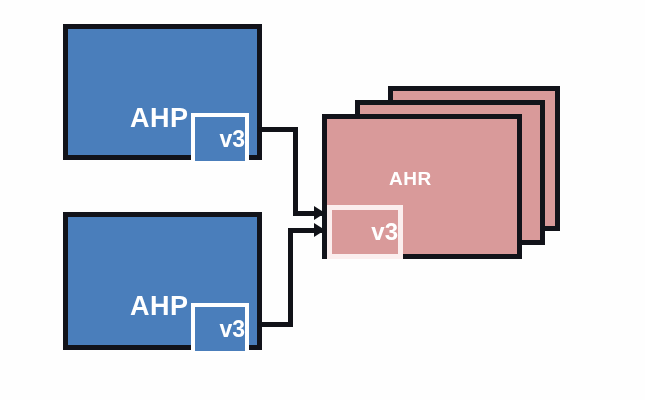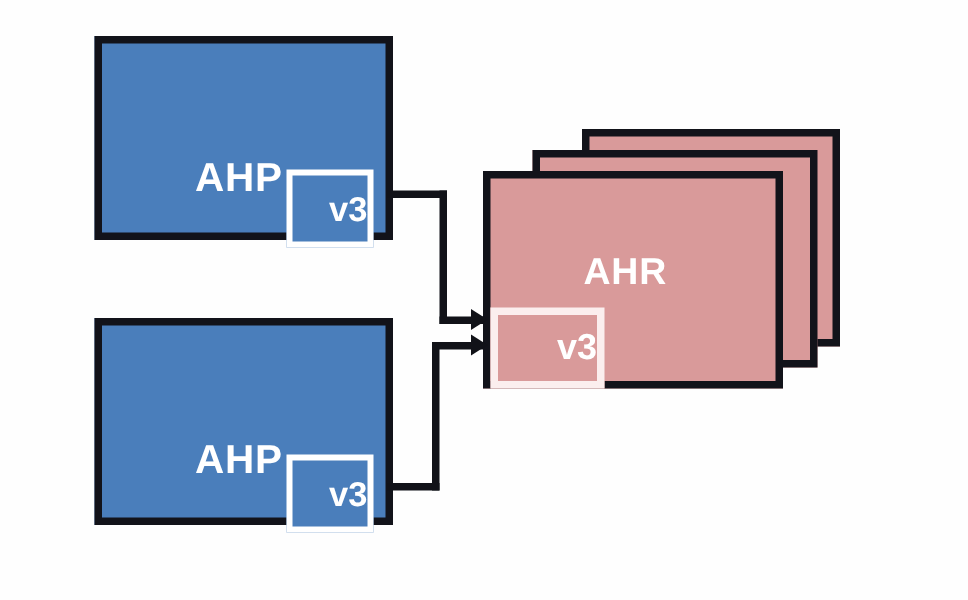--- a/index.html
+++ b/index.html
@@ -79,21 +79,21 @@
     <div class="vbox vbox-blue" style="left:123px;top:86px;width:58px;height:52px;font-size:23px;">
       <span>v3</span>
     </div>
   </div>
 
   <div class="node node-pink" style="left:388px;top:86px;width:172px;height:145px;z-index:1;"></div>
 
   <div class="node node-pink" style="left:355px;top:100px;width:190px;height:145px;z-index:2;"></div>
 
   <div class="node node-pink" style="left:322px;top:114px;width:200px;height:145px;z-index:3;">
-    <div class="node-label" style="left:62px;top:50px;font-size:25px;">AHR</div>
+    <div class="node-label" style="left:62px;top:50px;font-size:19px;">AHR</div>
     <div class="vbox vbox-pink" style="left:0px;top:86px;width:76px;height:54px;font-size:24px;">
       <span>v3</span>
     </div>
   </div>
 
   <div class="seg" style="left:258px;top:127px;width:40px;height:5px;z-index:4;"></div>
 
   <div class="seg" style="left:293px;top:127px;width:5px;height:89px;z-index:4;"></div>
 
   <div class="seg" style="left:293px;top:211px;width:30px;height:5px;z-index:4;"></div>

